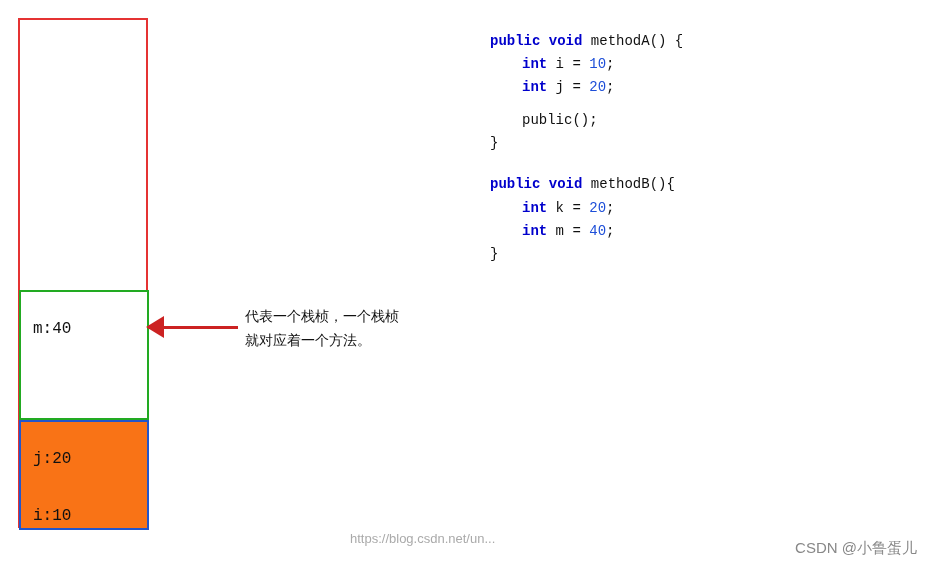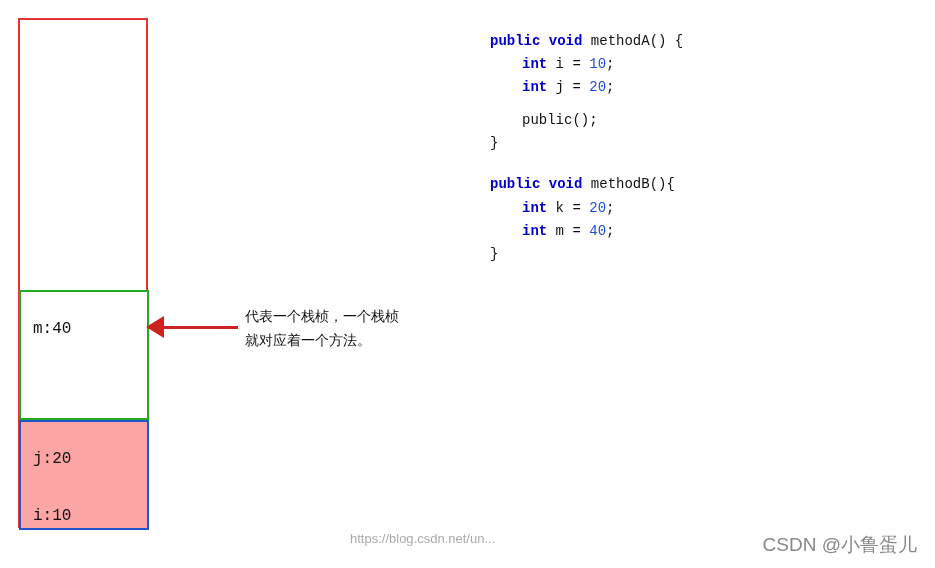--- a/index.html
+++ b/index.html
@@ -41,21 +41,21 @@
       background: #fff;
     }
 
     .stack-methodA {
       position: absolute;
       left: -1px;
       top: 400px;
       width: 130px;
       height: 110px;
       border: 2px solid #2255cc;
-      background: #fca5a5;
+      background: #f97316;
     }
 
     .stack-var {
       font-size: 16px;
       color: #111;
       padding: 10px 12px 6px 12px;
       line-height: 1.7;
       margin-top: 14px;
     }
 
@@ -142,21 +142,21 @@
       font-size: 13px;
       color: #aaa;
       font-family: Arial, sans-serif;
       margin-top: 48px;
     }
 
     .watermark-csdn {
       position: absolute;
       bottom: 10px;
       right: 18px;
-      font-size: 19px;
+      font-size: 15px;
       color: #888;
       font-family: Arial, sans-serif;
     }
   </style>
 </head>
 <body>
 
 <div class="main-container">
 
   <div class="stack-outer">

